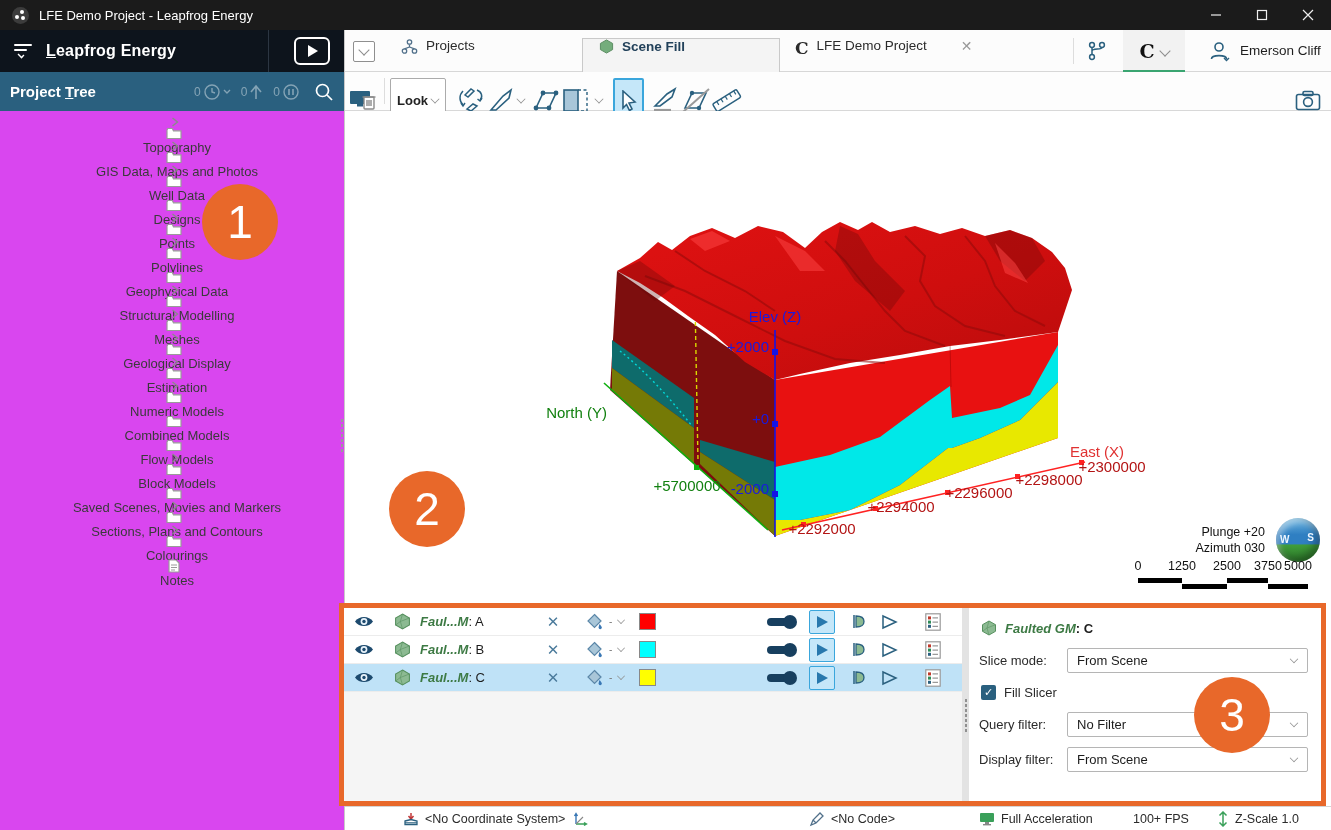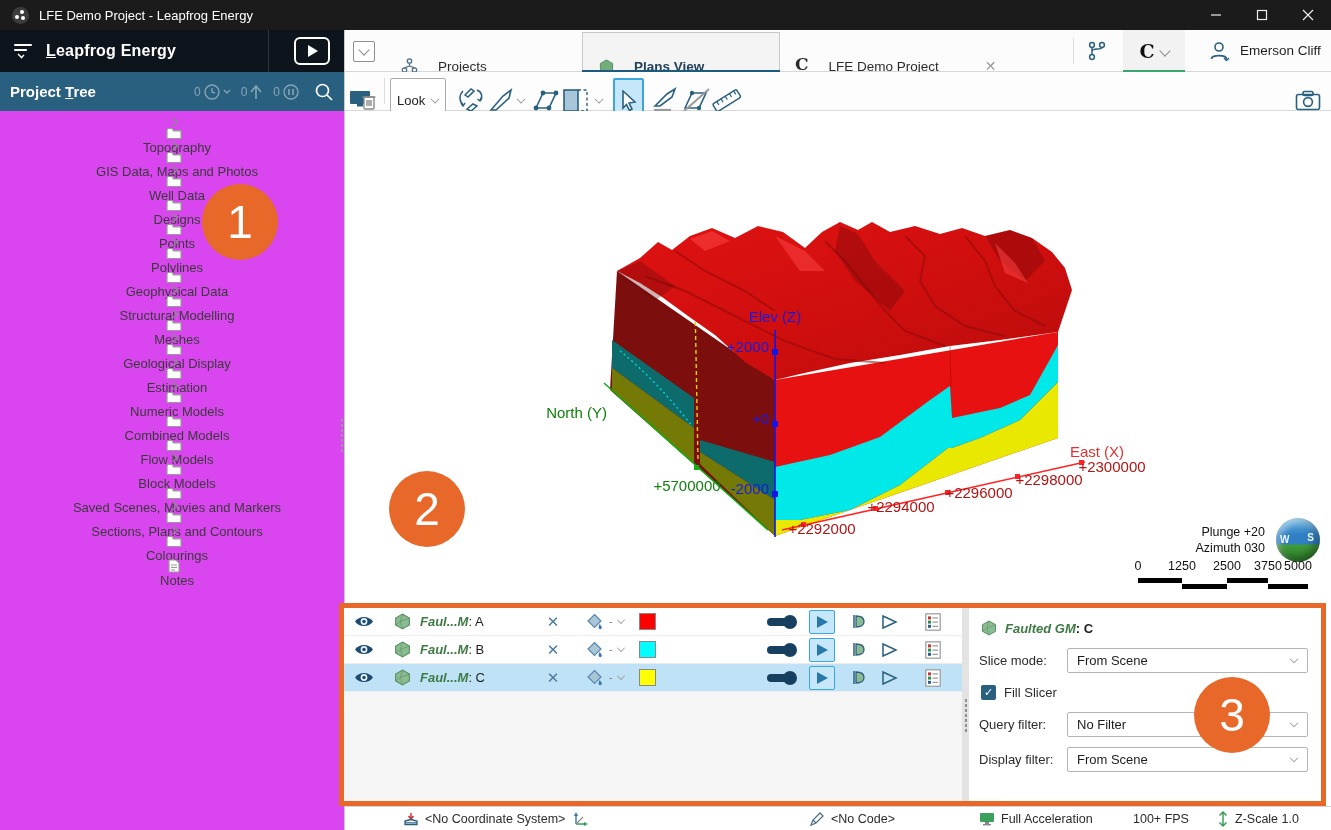--- a/index.html
+++ b/index.html
@@ -51,38 +51,38 @@
   .tree-icon{width:18px;display:flex;justify-content:center;margin-right:7px;}
   .tree-label{white-space:nowrap;}
 
   .splitter-handle{position:absolute;left:340px;top:418px;width:4px;height:34px;background-image:radial-gradient(#9a9a9a 1px,transparent 1px);background-size:4px 5px;}
 
   
   .main-col{position:absolute;left:345px;top:30px;width:986px;height:800px;}
 
   .tabbar{position:relative;height:42px;background:#fcfcfc;border-bottom:1px solid #d7d7d7;}
   .tab-collapse{position:absolute;left:8px;top:11px;width:22px;height:21px;border:1px solid #8f8f8f;border-radius:2px;display:flex;align-items:center;justify-content:center;background:#fff;}
-  .tab{position:absolute;top:2px;height:42px;display:flex;align-items:flex-end;font-size:13.5px;color:#2b2b2b;gap:20px;}
+  .tab{position:absolute;top:8px;height:42px;display:flex;align-items:flex-start;font-size:13.5px;color:#2b2b2b;gap:8px;}
   .tab-projects{left:56px;}
   .tab-scene{left:237px;width:198px;padding-left:16px;background:#f4f4f4;border:1px solid #c9c9c9;border-bottom:none;}
   .tab-scene::after{content:"";position:absolute;left:-1px;right:-1px;bottom:-1px;height:5px;background:var(--underline);}
   .tab-scene .lbl{font-weight:bold;color:#22415a;}
   .tab-project{left:450px;}
   .tab-close{margin-left:26px;color:#9a9a9a;font-size:14px;}
   .hexagon{width:15px;height:15px}
   .tab-divider{position:absolute;left:728px;top:8px;width:1px;height:26px;background:#ddd;}
   .util-branch{position:absolute;left:742px;top:10px;}
   .util-central{position:absolute;left:778px;top:0px;width:62px;height:41px;display:flex;align-items:center;justify-content:center;gap:6px;background:#f2f2f2;}
   .util-central .c{font-size:19px;font-weight:bold;color:#111;font-family:"DejaVu Serif",serif;}
   .util-central::after{content:"";position:absolute;left:0;bottom:-5px;height:6px;width:62px;background:var(--green);}
   .chev{width:8px;height:8px;border:solid #8d8d8d;border-width:0 1.6px 1.6px 0;transform:rotate(45deg);display:inline-block;}
   .util-user{position:absolute;left:862px;top:0;height:41px;display:flex;align-items:center;gap:9px;font-size:13.5px;color:#1e1e1e;}
 
   .toolbar{position:relative;height:39px;background:#fdfdfd;border-bottom:1px solid #d8d8d8;display:flex;align-items:center;}
-  .tb{position:absolute;top:6px;display:flex;align-items:center;justify-content:center;height:45px;}
+  .tb{position:absolute;top:6px;display:flex;align-items:center;justify-content:center;height:45px;font-weight:bold;}
   .tb svg{display:block}
   .tb-divider{position:absolute;top:6px;width:1px;height:26px;background:#ddd;}
   .look-box{left:45px;width:56px;border:1px solid #ababab;border-radius:2px;background:#fff;font-size:13px;color:#222;display:flex;align-items:center;justify-content:space-between;padding:0 6px;}
   .select-box{left:268px;width:31px;background:#c5e7f9;border:2px solid #3aa6dc;border-radius:2px;}
 
   .scene{position:absolute;left:0;top:81px;width:986px;height:492px;background:#fff;overflow:hidden;}
   .scene-label{position:absolute;font-size:15px;white-space:nowrap;}
   .plunge-box{position:absolute;right:66px;top:413px;text-align:right;font-size:12.5px;color:#111;line-height:16px;}
   .compass{position:absolute;left:931px;top:407px;width:44px;height:44px;border-radius:50%;background:linear-gradient(180deg,#6db6e0 0%,#2f7fc2 38%,#2f7fc2 58%,#3f9c3a 62%,#2e7d2b 100%);box-shadow:inset -4px -4px 8px rgba(0,0,0,.35), inset 3px 4px 6px rgba(255,255,255,.45);position:absolute;}
   .compass span{position:absolute;color:#eef6ff;font-size:10px;font-weight:bold;}
@@ -503,21 +503,21 @@
             <circle cx="3.5" cy="13" r="2.2" fill="none" stroke="#51708a" stroke-width="1.3"></circle>
             <circle cx="13.5" cy="13" r="2.2" fill="none" stroke="#51708a" stroke-width="1.3"></circle>
             <path d="M8.5 6.5 L8.5 9 M8.5 9 L3.5 10.8 M8.5 9 L13.5 10.8" fill="none" stroke="#51708a" stroke-width="1.3"></path>
           </svg>
         <span>Projects</span>
       </span>
       <span class="tab tab-scene">
         <svg class="hexagon" viewBox="0 0 16 16">
             <polygon points="8,1 14.5,4.7 14.5,11.3 8,15 1.5,11.3 1.5,4.7" fill="#74ad7c" stroke="#578a5f" stroke-width="1"></polygon>
           </svg>
-        <span class="lbl">Plans View</span>
+        <span class="lbl">Scene Fill</span>
       </span>
       <span class="tab tab-project">
         <span style="font-family:'DejaVu Serif',serif;font-weight:bold;font-size:17px;">C</span>
         <span>LFE Demo Project</span>
         <span class="tab-close">✕</span>
       </span>
       <span class="tab-divider"></span>
       <span class="util-branch">
         <svg width="20" height="22" viewBox="0 0 20 22">
             <circle cx="5" cy="17" r="2.4" fill="none" stroke="#2a607f" stroke-width="1.5"></circle>

